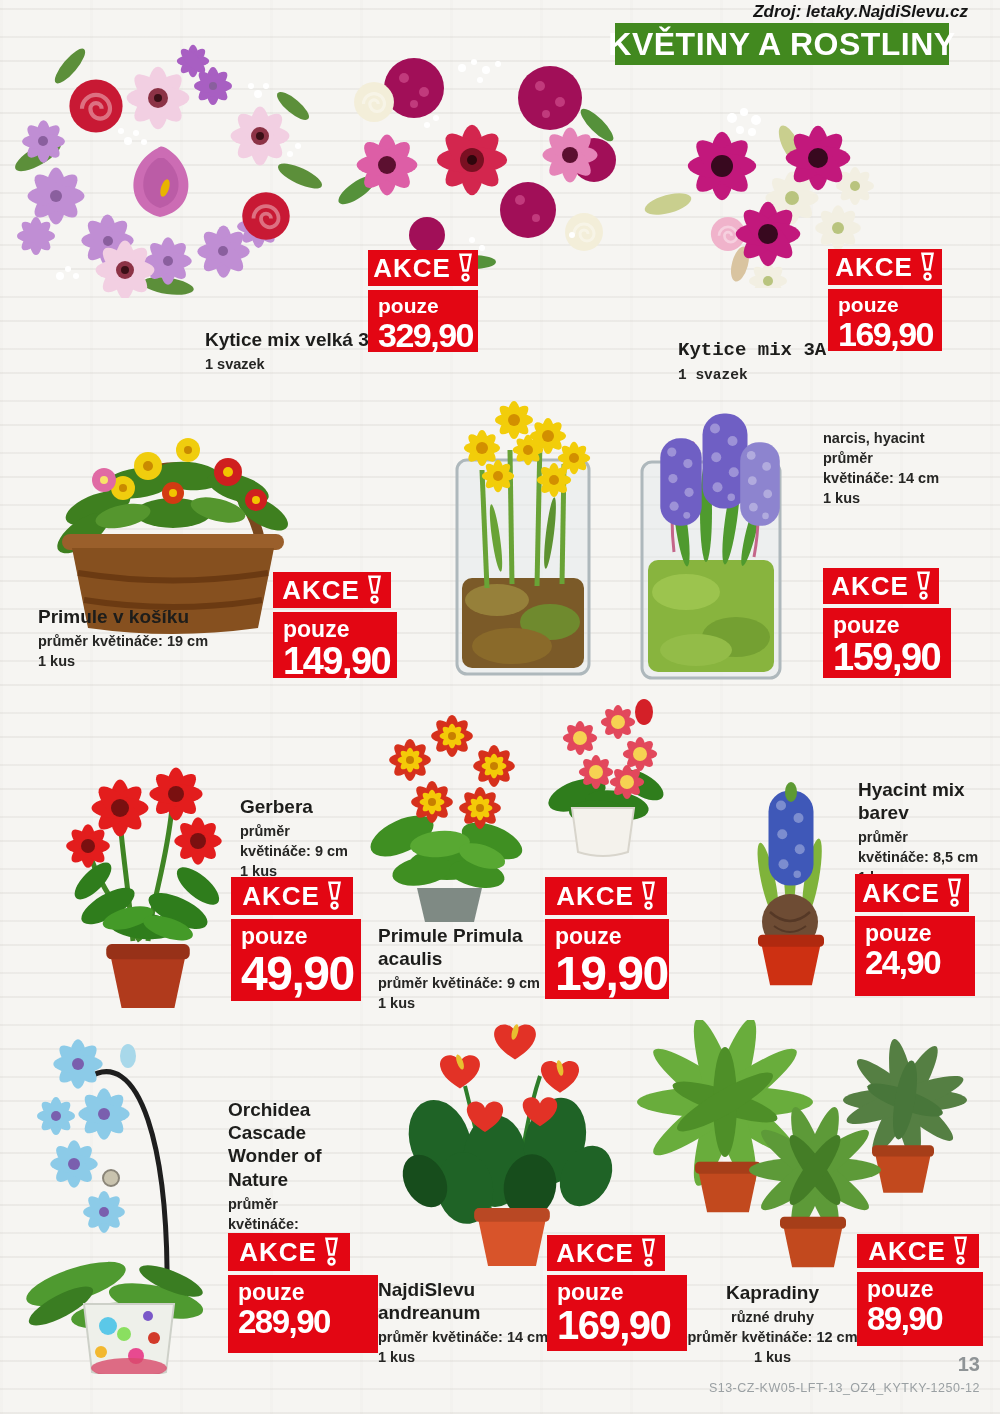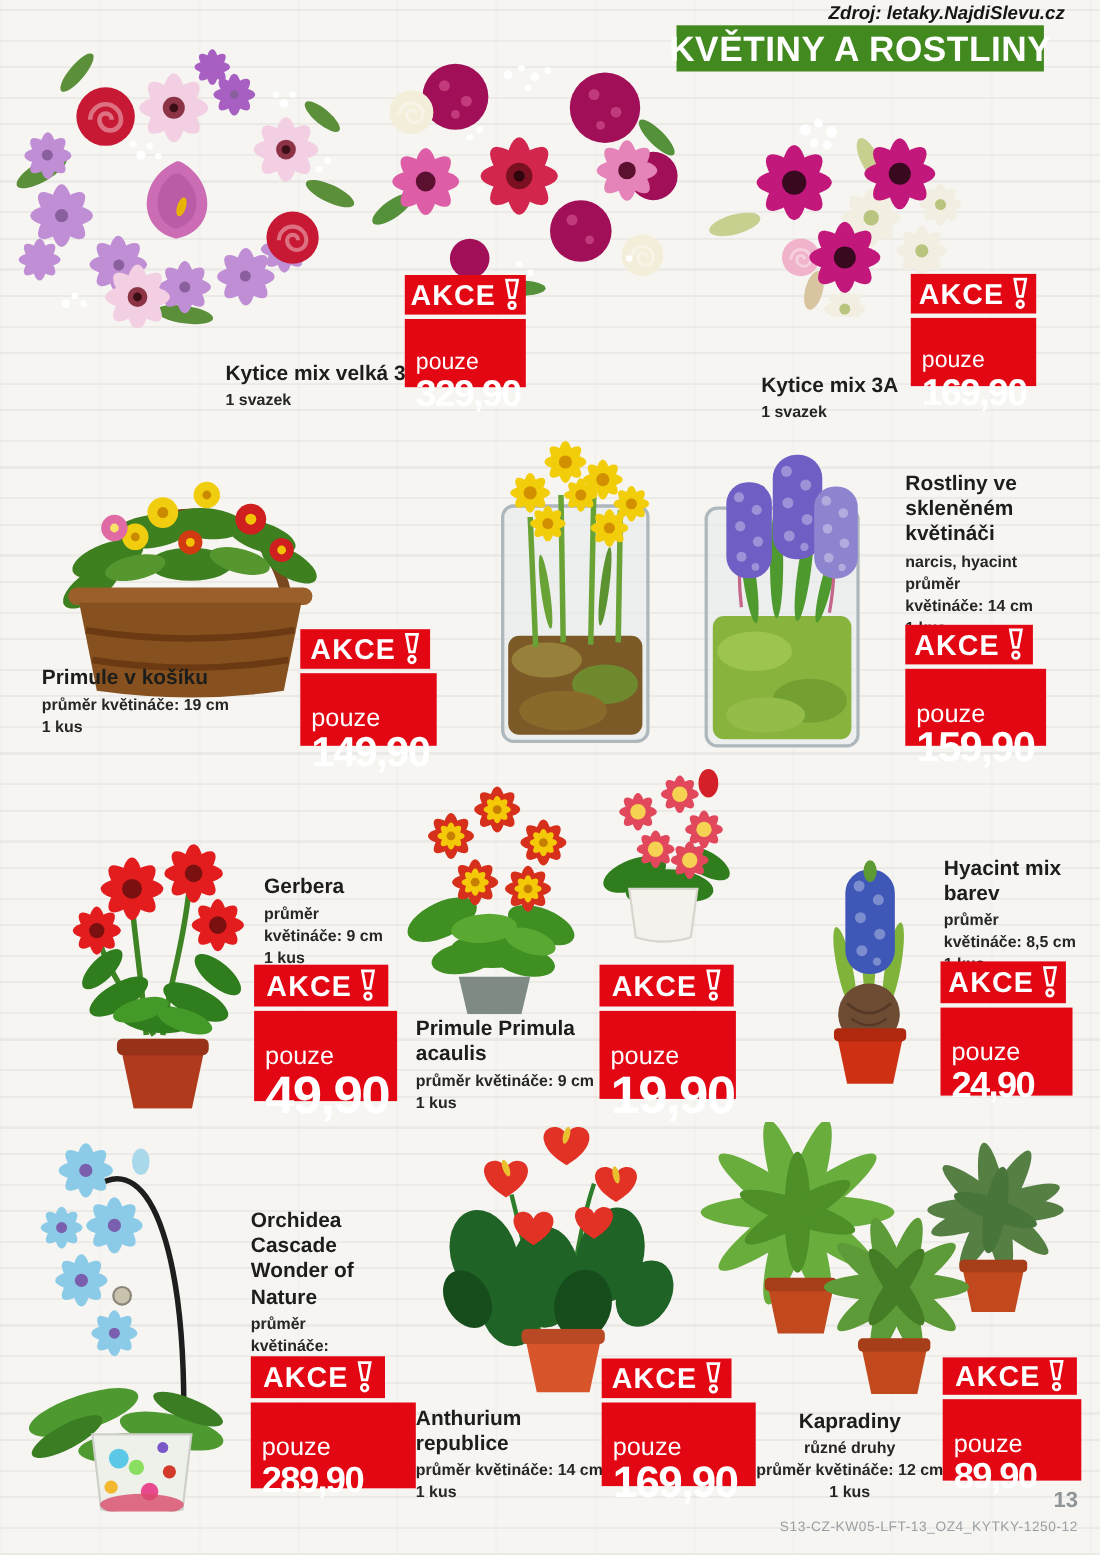--- a/index.html
+++ b/index.html
@@ -14,21 +14,21 @@
   .banner{background:#42891f;color:#fff;font-weight:bold;font-size:32px;letter-spacing:.5px;
     display:flex;align-items:center;justify-content:center;white-space:nowrap;}
   .p-label{color:#1d1d1b;}
   .p-name{font-weight:bold;font-size:19px;line-height:1.22;margin-bottom:3px;}
   .p-name.nw{white-space:nowrap;}
   .p-detail{font-weight:bold;font-size:14.5px;line-height:1.38;color:#262624;}
   .akce{background:#e30613;color:#fff;display:flex;align-items:center;justify-content:center;gap:7px;}
   .akce-t{font-weight:bold;font-size:26px;letter-spacing:1px;}
   .excl{width:15px;height:30px;}
   .pricebox{background:#e30613;color:#fff;box-sizing:border-box;padding:5px 6px 6px 10px;}
-  .pouze{font-weight:normal;font-size:23px;line-height:1.05;margin-top:23px;}
+  .pouze{font-weight:bold;font-size:23px;line-height:1.05;}
   .price{font-weight:bold;letter-spacing:-1.5px;line-height:.98;margin-top:2px;}
   .pr-34{font-size:34px}.pr-38{font-size:38px}.pr-40{font-size:40px}.pr-44{font-size:33px}.pr-48{font-size:48px}
   .grown{box-sizing:border-box;border:3px dashed #1d1d1b;background:#fff;padding:8px 10px;
     font-weight:bold;font-size:14.5px;line-height:1.6;color:#1d1d1b;}
   .pgnum{font-weight:bold;font-size:20px;color:#8f9496;}
   .pgcode{font-size:12.5px;letter-spacing:.5px;color:#9aa0a3;}
   .photo{position:absolute;}
 </style>
 </head>
 <body>
@@ -551,21 +551,21 @@
     <svg class="excl" viewBox="0 0 18 36">
         <polygon points="3,2 15,2 11.5,21 6.5,21" fill="none" stroke="#fff" stroke-width="3"></polygon>
         <circle cx="9" cy="29.5" r="3.6" fill="none" stroke="#fff" stroke-width="3"></circle>
       </svg>
   </div>
   <div class="abs pricebox" style="left:368px;top:290px;width:110px;height:62px;">
     <div class="pouze" style="font-size:21px">pouze</div>
     <div class="price pr-34">329,90</div>
   </div>
 
-  <div class="abs p-label" style="left:692px;top:339px;width:160px;">
+  <div class="abs p-label" style="left:678px;top:339px;width:160px;font-family:Liberation Mono, monospace;">
     <div class="p-name nw">Kytice mix 3A</div>
     <div class="p-detail">1 svazek</div>
   </div>
   <div class="abs akce" style="left:828px;top:249px;width:114px;height:36px;">
     <span class="akce-t">AKCE</span>
     <svg class="excl" viewBox="0 0 18 36">
         <polygon points="3,2 15,2 11.5,21 6.5,21" fill="none" stroke="#fff" stroke-width="3"></polygon>
         <circle cx="9" cy="29.5" r="3.6" fill="none" stroke="#fff" stroke-width="3"></circle>
       </svg>
   </div>
@@ -585,21 +585,20 @@
         <polygon points="3,2 15,2 11.5,21 6.5,21" fill="none" stroke="#fff" stroke-width="3"></polygon>
         <circle cx="9" cy="29.5" r="3.6" fill="none" stroke="#fff" stroke-width="3"></circle>
       </svg>
   </div>
   <div class="abs pricebox" style="left:273px;top:612px;width:124px;height:66px;">
     <div class="pouze">pouze</div>
     <div class="price pr-38">149,90</div>
   </div>
 
   <div class="abs p-label" style="left:823px;top:428px;width:135px;">
-    <div class="p-name">Rostliny ve skleněném květináči</div>
     <div class="p-detail">narcis, hyacint</div>
     <div class="p-detail">průměr</div>
     <div class="p-detail">květináče: 14 cm</div>
     <div class="p-detail">1 kus</div>
   </div>
   <div class="abs akce" style="left:823px;top:568px;width:116px;height:36px;">
     <span class="akce-t">AKCE</span>
     <svg class="excl" viewBox="0 0 18 36">
         <polygon points="3,2 15,2 11.5,21 6.5,21" fill="none" stroke="#fff" stroke-width="3"></polygon>
         <circle cx="9" cy="29.5" r="3.6" fill="none" stroke="#fff" stroke-width="3"></circle>
@@ -676,21 +675,21 @@
         <polygon points="3,2 15,2 11.5,21 6.5,21" fill="none" stroke="#fff" stroke-width="3"></polygon>
         <circle cx="9" cy="29.5" r="3.6" fill="none" stroke="#fff" stroke-width="3"></circle>
       </svg>
   </div>
   <div class="abs pricebox" style="left:228px;top:1275px;width:150px;height:78px;">
     <div class="pouze">pouze</div>
     <div class="price pr-44">289,90</div>
   </div>
 
   <div class="abs p-label" style="left:378px;top:1278px;width:170px;">
-    <div class="p-name" style="width:130px">Anthurium republice</div>
+    <div class="p-name" style="width:130px">NajdiSlevu andreanum</div>
     <div class="p-detail" style="white-space:nowrap">průměr květináče: 14 cm</div>
     <div class="p-detail">1 kus</div>
   </div>
   <div class="abs akce" style="left:547px;top:1235px;width:118px;height:36px;">
     <span class="akce-t">AKCE</span>
     <svg class="excl" viewBox="0 0 18 36">
         <polygon points="3,2 15,2 11.5,21 6.5,21" fill="none" stroke="#fff" stroke-width="3"></polygon>
         <circle cx="9" cy="29.5" r="3.6" fill="none" stroke="#fff" stroke-width="3"></circle>
       </svg>
   </div>

